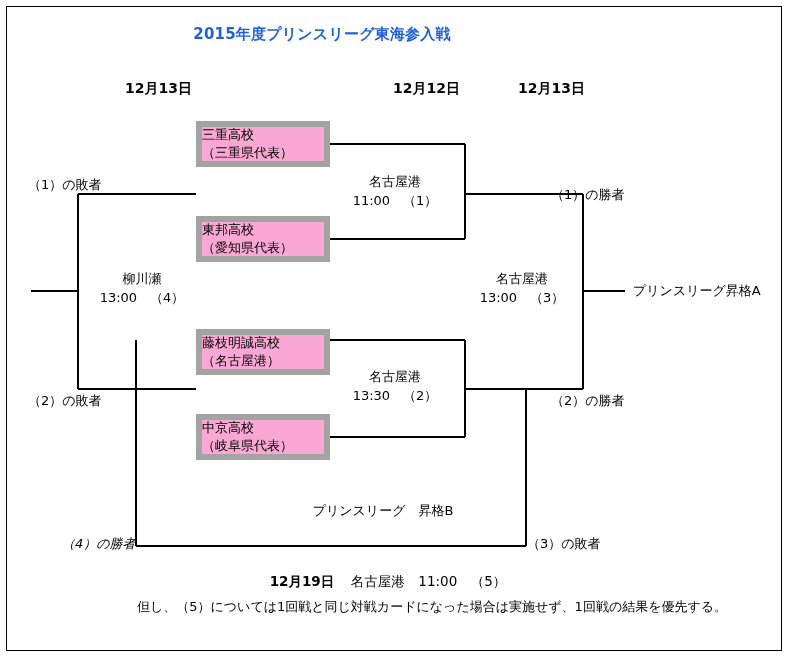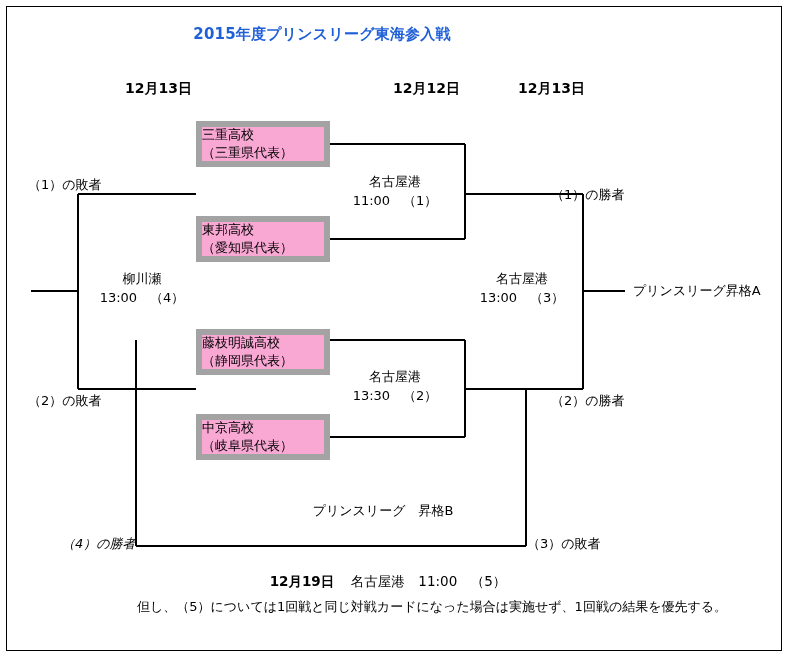--- a/index.html
+++ b/index.html
@@ -150,21 +150,21 @@
   <div class="team-box" style="left:196px; top:121px;">
     <span>三重高校</span>
     <span>（三重県代表）</span>
   </div>
   <div class="team-box" style="left:196px; top:216px;">
     <span>東邦高校</span>
     <span>（愛知県代表）</span>
   </div>
   <div class="team-box" style="left:196px; top:317px;margin-top:12px;">
     <span>藤枝明誠高校</span>
-    <span>（静岡県代表）</span>
+    <span>（名古屋港）</span>
   </div>
   <div class="team-box" style="left:196px; top:414px;">
     <span>中京高校</span>
     <span>（岐阜県代表）</span>
   </div>
 
   <div class="txt match-label" style="left:335px; top:173px; width:120px;">
     <div>名古屋港</div>
     <div>11:00　（1）</div>
   </div>

